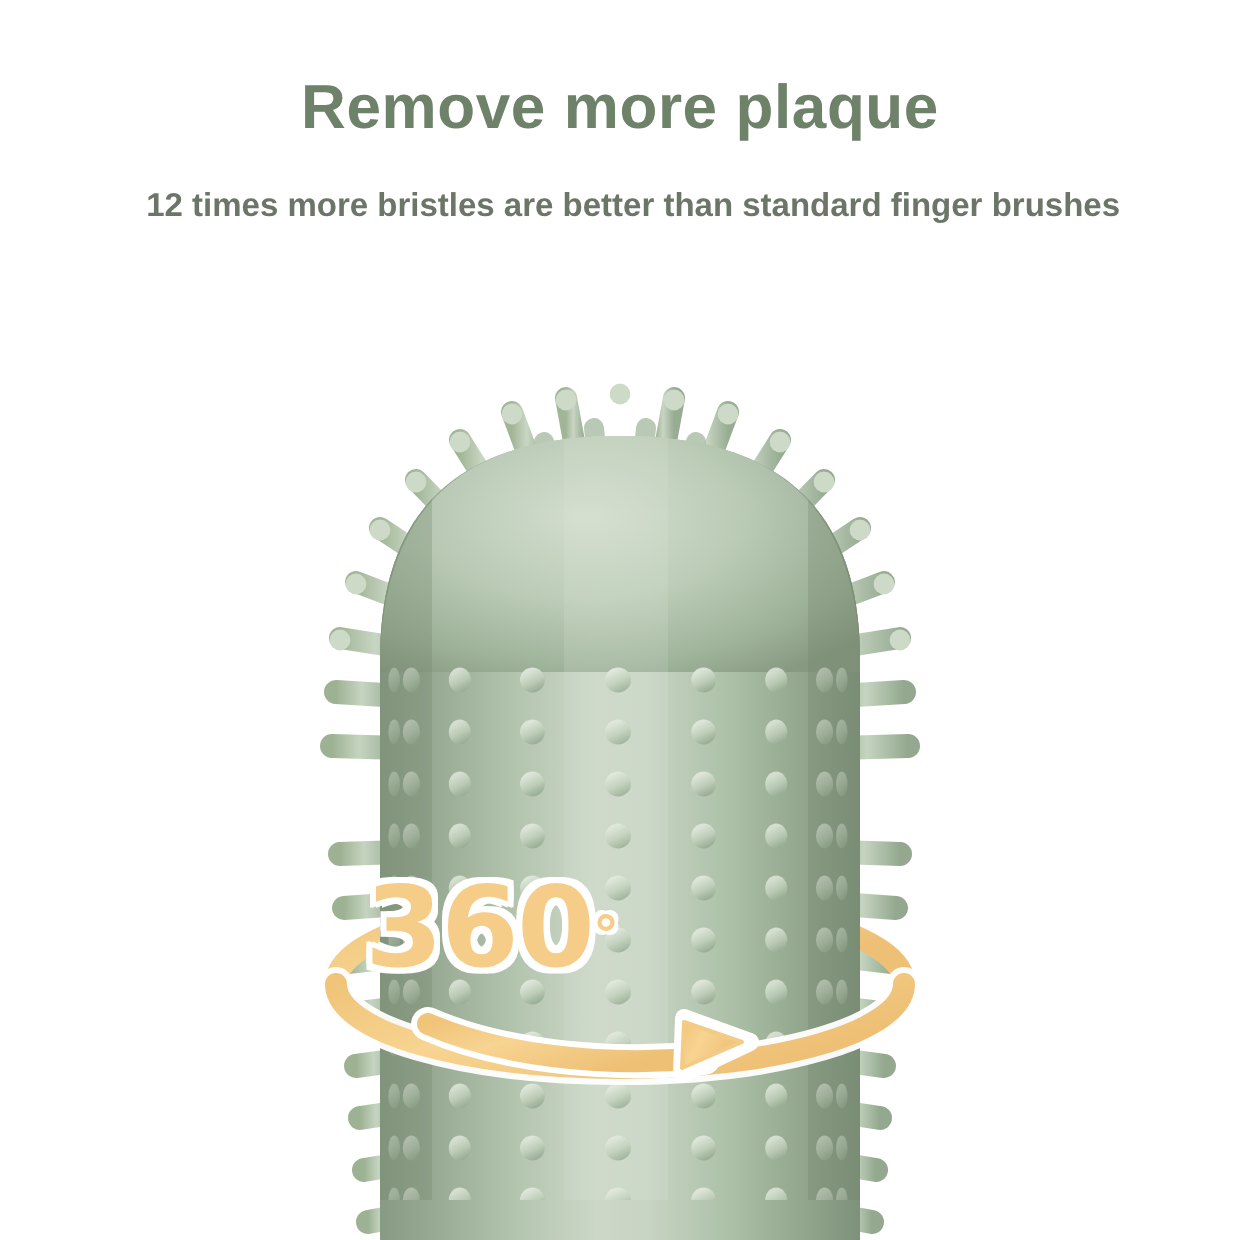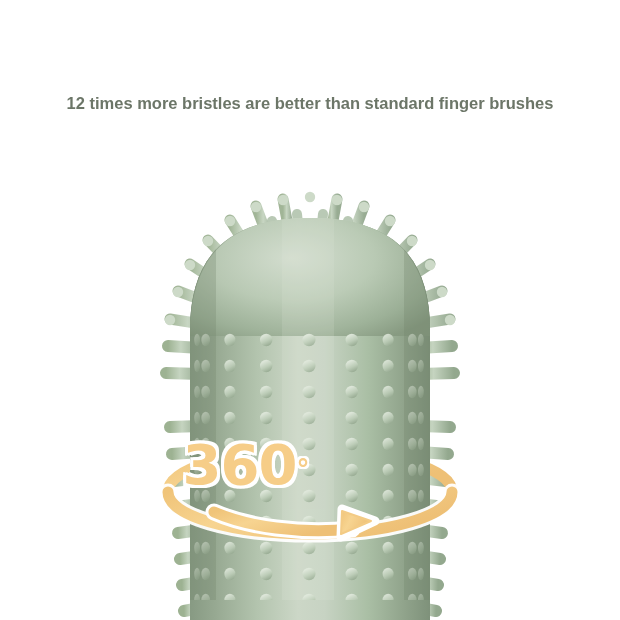--- a/index.html
+++ b/index.html
@@ -27,21 +27,21 @@
     font-weight: bold;
     letter-spacing: 0.3px;
     color: #6e8169;
     line-height: 1.15;
   }
   #subhead {
     position: absolute;
     top: 92px;
     left: 60px;
     width: 500px;
-    text-align: center;
+    text-align: right;
     font-size: 16.5px;
     font-weight: bold;
     color: #6c7668;
     line-height: 1.45;
   }
 
   
   #product {
     position: absolute;
     left: 0;
@@ -499,18 +499,19 @@
         </g>
 
       </g>
     </svg>
   </div>
 
   <div id="badge-360">
     <span class="num">360</span><span class="deg">°</span>
   </div>
 
+  <div id="headline">Remove more plaque</div>
   <div id="subhead">
     <span>12 times more bristles are better than standard finger</span>
     <span>brushes</span>
   </div>
 
 </div>
 
 </body></html>

